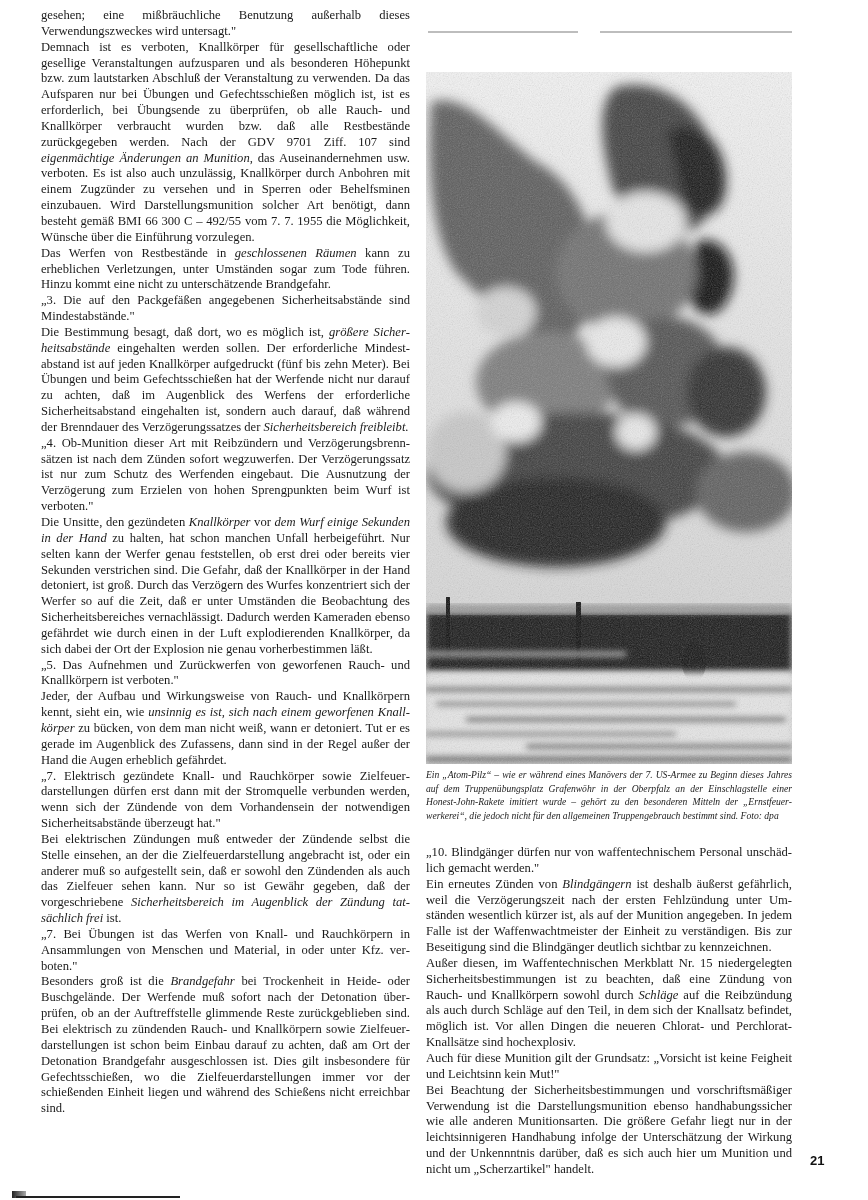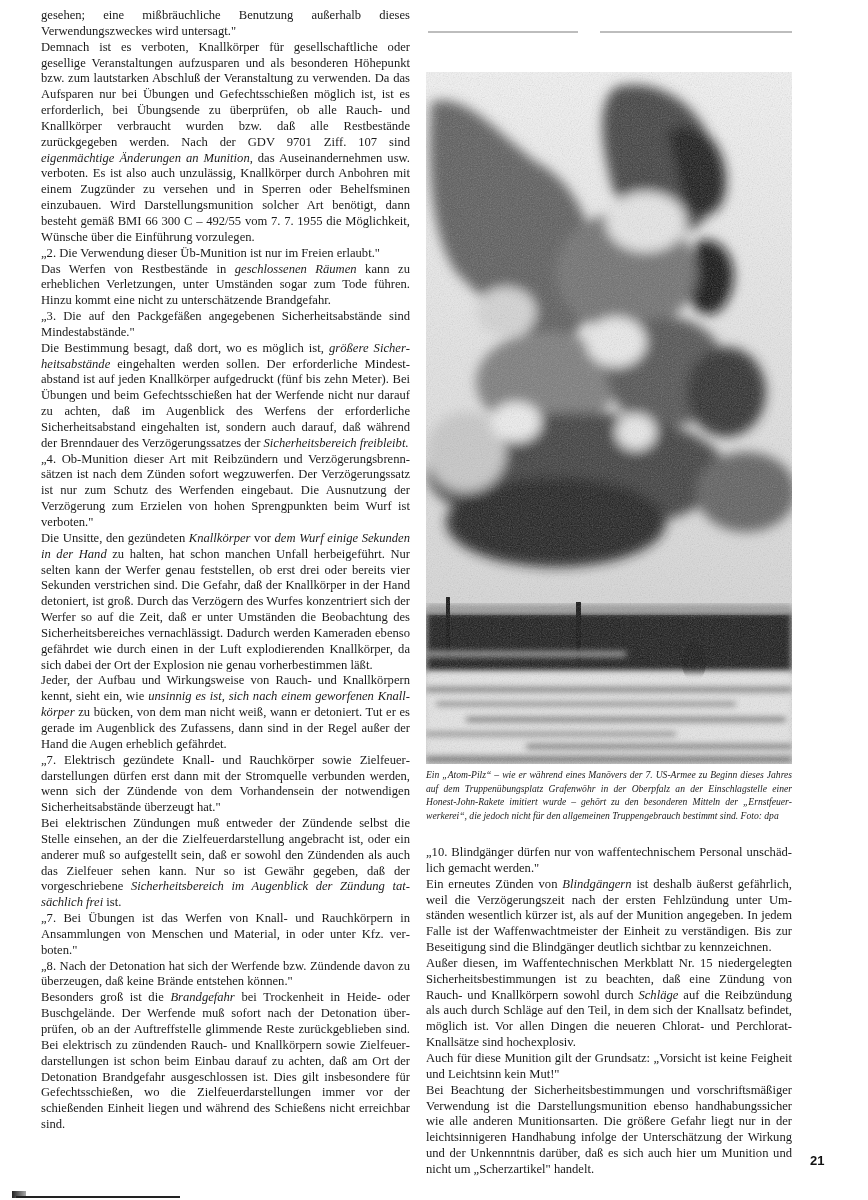--- a/index.html
+++ b/index.html
@@ -28,31 +28,30 @@
 </style>
 </head>
 <body>
 
 <div class="top-rule" style="left:428px;width:150px;"></div>
 <div class="top-rule" style="left:600px;width:192px;"></div>
 
 <div class="col-left" id="left-col">
     <p><span>gesehen; eine mißbräuchliche Benutzung außerhalb dieses Verwendungs­zweckes wird untersagt."</span></p>
     <p><span>Demnach ist es verboten, Knallkörper für gesellschaftliche oder gesellige Veranstaltungen aufzusparen und als besonderen Höhepunkt bzw. zum lautstarken Abschluß der Veranstaltung zu verwenden. Da das Auf­sparen nur bei Übungen und Gefechtsschießen möglich ist, ist es erfor­derlich, bei Übungsende zu überprüfen, ob alle Rauch- und Knallkörper verbraucht wurden bzw. daß alle Restbestände zurückgegeben werden. Nach der GDV 9701 Ziff. 107 sind </span><em>eigenmächtige Änderungen an Munition</em><span>, das Auseinandernehmen usw. verboten. Es ist also auch unzulässig, Knallkörper durch Anbohren mit einem Zugzünder zu versehen und in Sperren oder Behelfsminen einzubauen. Wird Darstel­lungsmunition solcher Art benötigt, dann besteht gemäß BMI 66 300 C – 492/55 vom 7. 7. 1955 die Möglichkeit, Wünsche über die Einführung vorzulegen.</span></p>
-    <p><span>„2. Die Verwendung dieser Üb-Munition ist nur im Freien erlaubt."</span></p>
     <p><span>Das Werfen von Restbestände in </span><em>geschlossenen Räumen</em><span> kann zu erheblichen Verletzungen, unter Umständen sogar zum Tode führen. Hinzu kommt eine nicht zu unterschätzende Brandgefahr.</span></p>
     <p><span>„3. Die auf den Packgefäßen angegebenen Sicherheitsabstände sind Mindestabstände."</span></p>
     <p><span>Die Bestimmung besagt, daß dort, wo es möglich ist, </span><em>größere Sicher­heitsabstände</em><span> eingehalten werden sollen. Der erforderliche Mindest­abstand ist auf jeden Knallkörper aufgedruckt (fünf bis zehn Meter). Bei Übungen und beim Gefechtsschießen hat der Werfende nicht nur darauf zu achten, daß im Augenblick des Werfens der erforderliche Sicherheitsabstand eingehalten ist, sondern auch darauf, daß während der Brenndauer des Verzögerungssatzes der </span><em>Sicherheitsbereich freibleibt.</em></p>
     <p><span>„4. Ob-Munition dieser Art mit Reibzündern und Verzögerungsbrenn­sätzen ist nach dem Zünden sofort wegzuwerfen. Der Verzögerungssatz ist nur zum Schutz des Werfenden eingebaut. Die Ausnutzung der Verzögerung zum Erzielen von hohen Sprengpunkten beim Wurf ist verboten."</span></p>
     <p><span>Die Unsitte, den gezündeten </span><em>Knallkörper</em><span> vor </span><em>dem Wurf einige Sekunden in der Hand</em><span> zu halten, hat schon manchen Unfall herbeigeführt. Nur selten kann der Werfer genau feststellen, ob erst drei oder bereits vier Sekunden verstrichen sind. Die Gefahr, daß der Knallkörper in der Hand detoniert, ist groß. Durch das Verzögern des Wurfes konzentriert sich der Werfer so auf die Zeit, daß er unter Umständen die Beobachtung des Sicherheitsbereiches vernachlässigt. Dadurch werden Kameraden ebenso gefährdet wie durch einen in der Luft explodierenden Knall­körper, da sich dabei der Ort der Explosion nie genau vorherbestimmen läßt.</span></p>
+    <p><span>„5. Das Aufnehmen und Zurückwerfen von geworfenen Rauch- und Knallkörpern ist verboten."</span></p>
     <p><span>Jeder, der Aufbau und Wirkungsweise von Rauch- und Knallkörpern kennt, sieht ein, wie </span><em>unsinnig es ist, sich nach einem geworfenen Knall­körper</em><span> zu bücken, von dem man nicht weiß, wann er detoniert. Tut er es gerade im Augenblick des Zufassens, dann sind in der Regel außer der Hand die Augen erheblich gefährdet.</span></p>
     <p><span>„7. Elektrisch gezündete Knall- und Rauchkörper sowie Zielfeuer­darstellungen dürfen erst dann mit der Stromquelle verbunden werden, wenn sich der Zündende von dem Vorhandensein der notwendigen Sicherheitsabstände überzeugt hat."</span></p>
     <p><span>Bei elektrischen Zündungen muß entweder der Zündende selbst die Stelle einsehen, an der die Zielfeuerdarstellung angebracht ist, oder ein anderer muß so aufgestellt sein, daß er sowohl den Zündenden als auch das Zielfeuer sehen kann. Nur so ist Gewähr gegeben, daß der vorgeschriebene </span><em>Sicherheitsbereich im Augenblick der Zündung tat­sächlich frei</em><span> ist.</span></p>
     <p><span>„7. Bei Übungen ist das Werfen von Knall- und Rauchkörpern in Ansammlungen von Menschen und Material, in oder unter Kfz. ver­boten."</span></p>
-    <p><span>„8. Nach der Detonation hat sich der Werfende bzw. Zündende davon zu überzeugen, daß keine Brände entstehen können."</span></p>
     <p><span>Besonders groß ist die </span><em>Brandgefahr</em><span> bei Trockenheit in Heide- oder Buschgelände. Der Werfende muß sofort nach der Detonation über­prüfen, ob an der Auftreffstelle glimmende Reste zurückgeblieben sind. Bei elektrisch zu zündenden Rauch- und Knallkörpern sowie Zielfeuer­darstellungen ist schon beim Einbau darauf zu achten, daß am Ort der Detonation Brandgefahr ausgeschlossen ist. Dies gilt insbesondere für Gefechtsschießen, wo die Zielfeuerdarstellungen immer vor der schießenden Einheit liegen und während des Schießens nicht erreichbar sind.</span></p>
   </div>
 
 <div class="photo">
   <svg viewBox="0 0 366 692" preserveAspectRatio="none">
     <defs>
       <filter id="grain" x="0" y="0" width="100%" height="100%">
         <feTurbulence type="fractalNoise" baseFrequency="0.9" numOctaves="2" result="n"></feTurbulence>
         <feColorMatrix type="saturate" values="0"></feColorMatrix>
         <feComponentTransfer>

